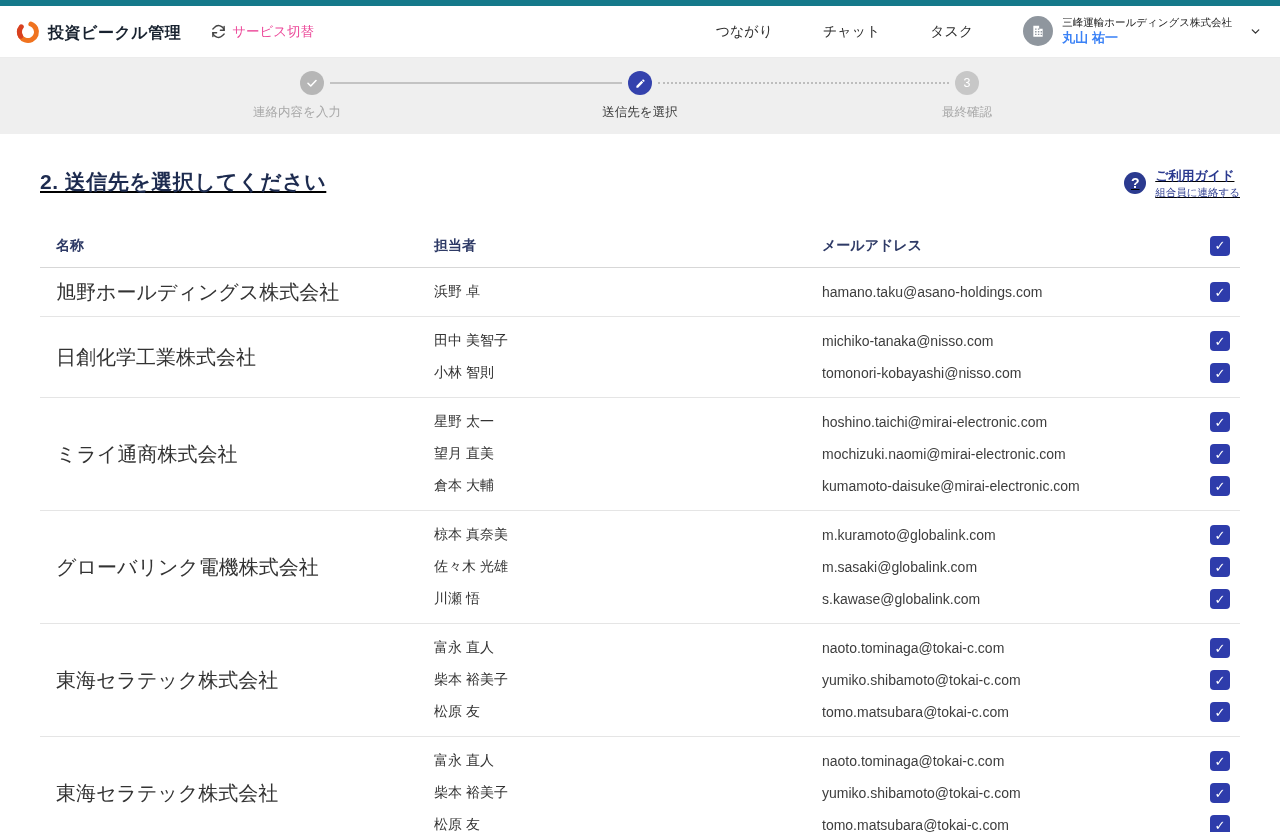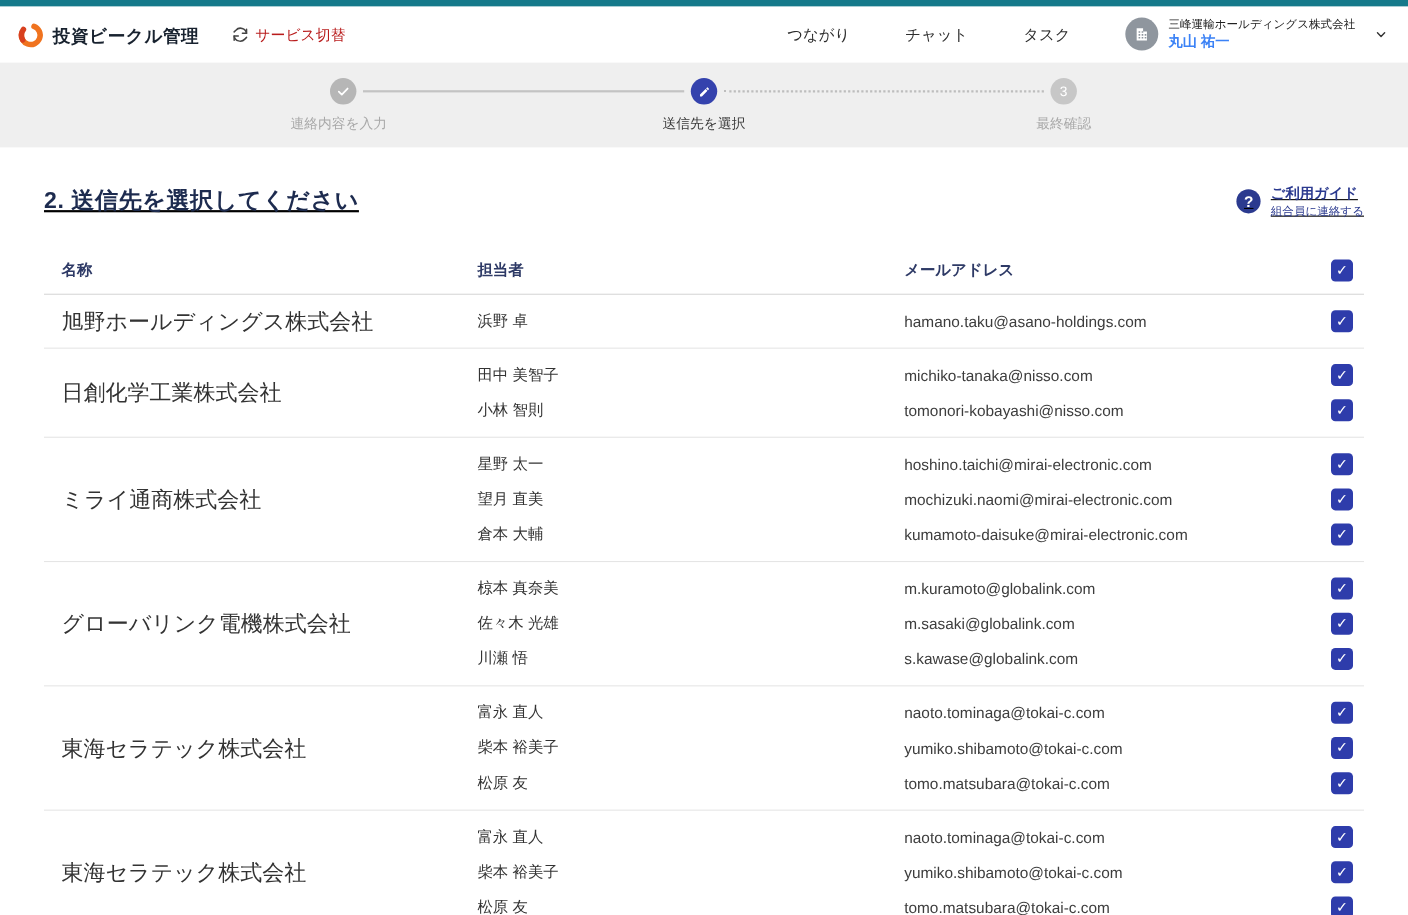--- a/index.html
+++ b/index.html
@@ -8,21 +8,21 @@
 
   
   .topbar { height:6px; background:#15798a; }
 
   
   .header { height:52px; background:#fff; display:flex; align-items:center;
     padding:0 18px 0 16px; border-bottom:1px solid #ececec; }
   .logo { display:flex; align-items:flex-end; gap:8px; cursor:pointer;font-family:Liberation Serif, serif; }
   .logo-text { font-size:16px; font-weight:bold; color:#18222f; letter-spacing:.5px; }
   .service-switch { display:flex; align-items:center; gap:6px; margin-left:30px;
-    font-size:13.5px; color:#b91c1c; cursor:pointer; }
+    font-size:13.5px; color:#ec4899; cursor:pointer; }
   .header-nav { margin-left:auto; display:flex; gap:50px; font-size:14px; color:#2d2d2d;
     margin-right:50px; }
   .nav-item { cursor:pointer; }
   .user { display:flex; align-items:center; gap:9px; cursor:pointer; }
   .avatar { width:30px; height:30px; border-radius:50%; background:#8f969e;
     display:flex; align-items:center; justify-content:center; flex:none; }
   .user-company { font-size:10.5px; color:#222; line-height:1.25; }
   .user-name { font-size:13px; font-weight:bold; color:#3b82f6; line-height:1.3; }
   .chevron { margin-left:8px; display:flex; align-items:center; }
 
@@ -30,21 +30,21 @@
   .stepper { position:relative; height:76px; background:#efefef; }
   .step-line { position:absolute; top:24px; }
   .line-1 { left:330px; width:292px; border-top:2px solid #c3c3c3; }
   .line-2 { left:658px; width:291px; border-top:2px dotted #bdbdbd; }
   .step-circle { position:absolute; top:13px; width:24px; height:24px; border-radius:50%;
     color:#fff; display:flex; align-items:center; justify-content:center; font-size:13px; }
   .step-1 { left:300px; background:#b6b6b6; }
   .step-2 { left:628px; background:#3442ad; cursor:pointer; }
   .step-3 { left:955px; background:#c7c7c7; font-size:12.5px; }
   .step-label { position:absolute; top:46px; width:220px; text-align:center; font-size:12.5px; }
-  .label-1 { left:198px; color:#a8a8a8; }
+  .label-1 { left:187px; color:#a8a8a8; }
   .label-2 { left:530px; color:#3a3a3a; font-weight:500; }
   .label-3 { left:857px; color:#a8a8a8; }
 
   
   .main { background:#fff; }
   .title-row { display:flex; justify-content:space-between; align-items:flex-start;
     padding:34px 40px 26px 40px;text-decoration:underline; }
   .page-title { font-size:21px; font-weight:bold; color:#1d2b4f; letter-spacing:.5px; }
   .guide { display:flex; gap:9px; align-items:center; color:#2b3a8f; cursor:pointer; }
   .guide-icon { width:22px; height:22px; border-radius:50%; background:#2b3a8f; color:#fff;

